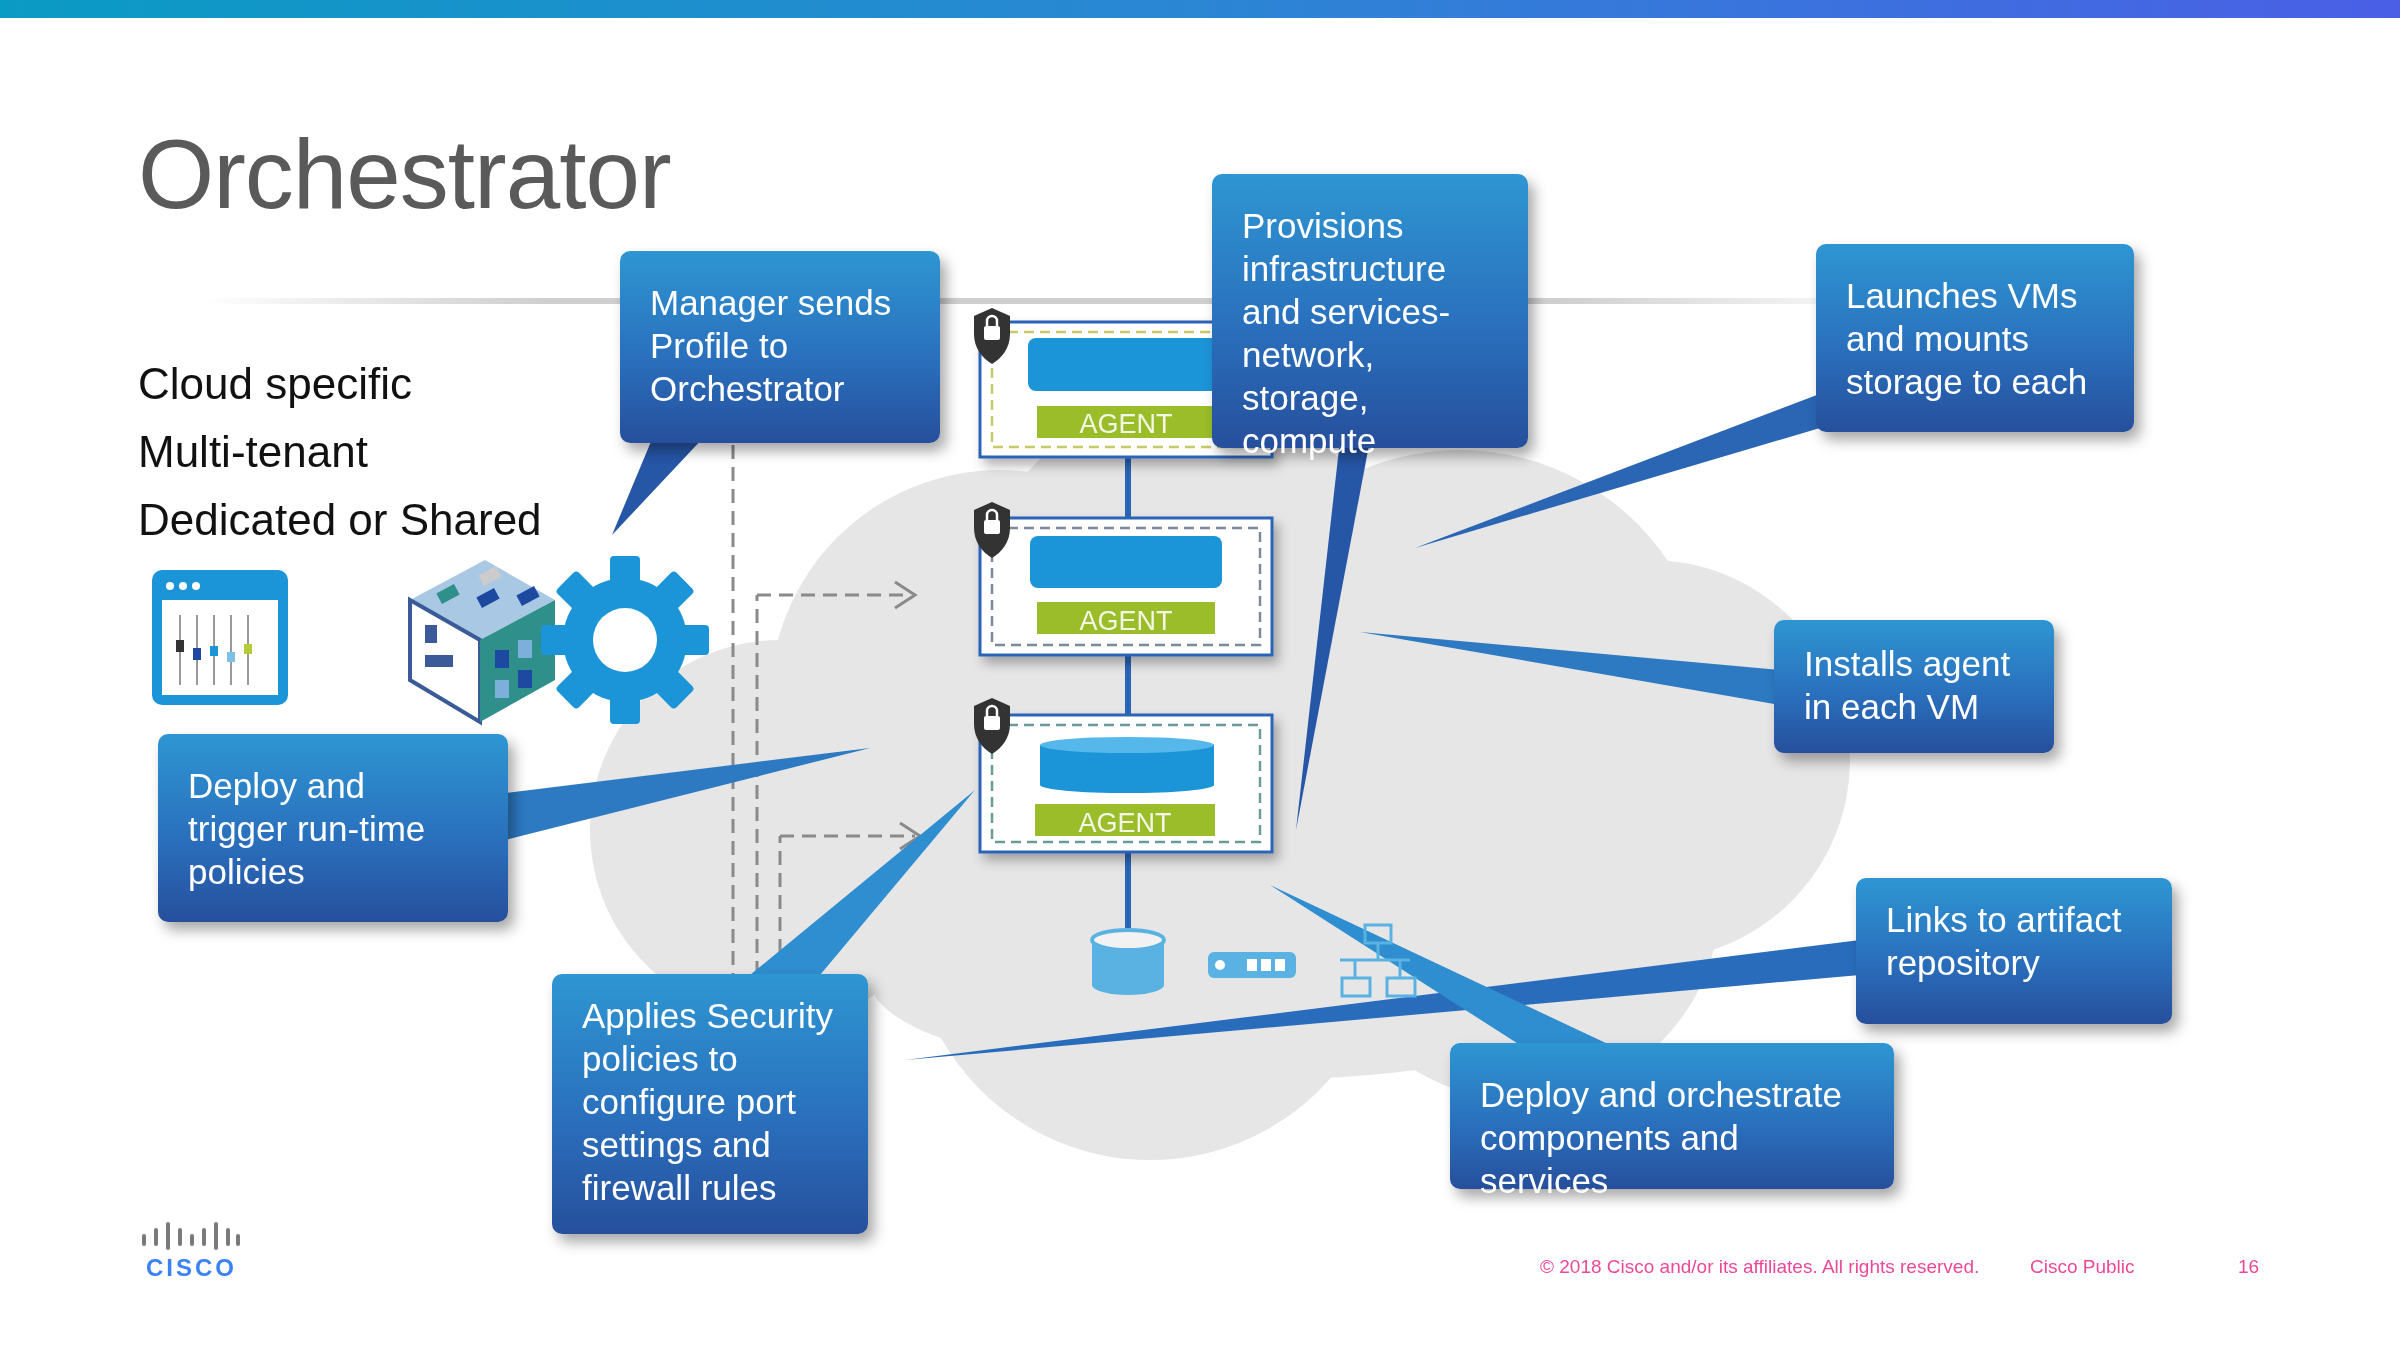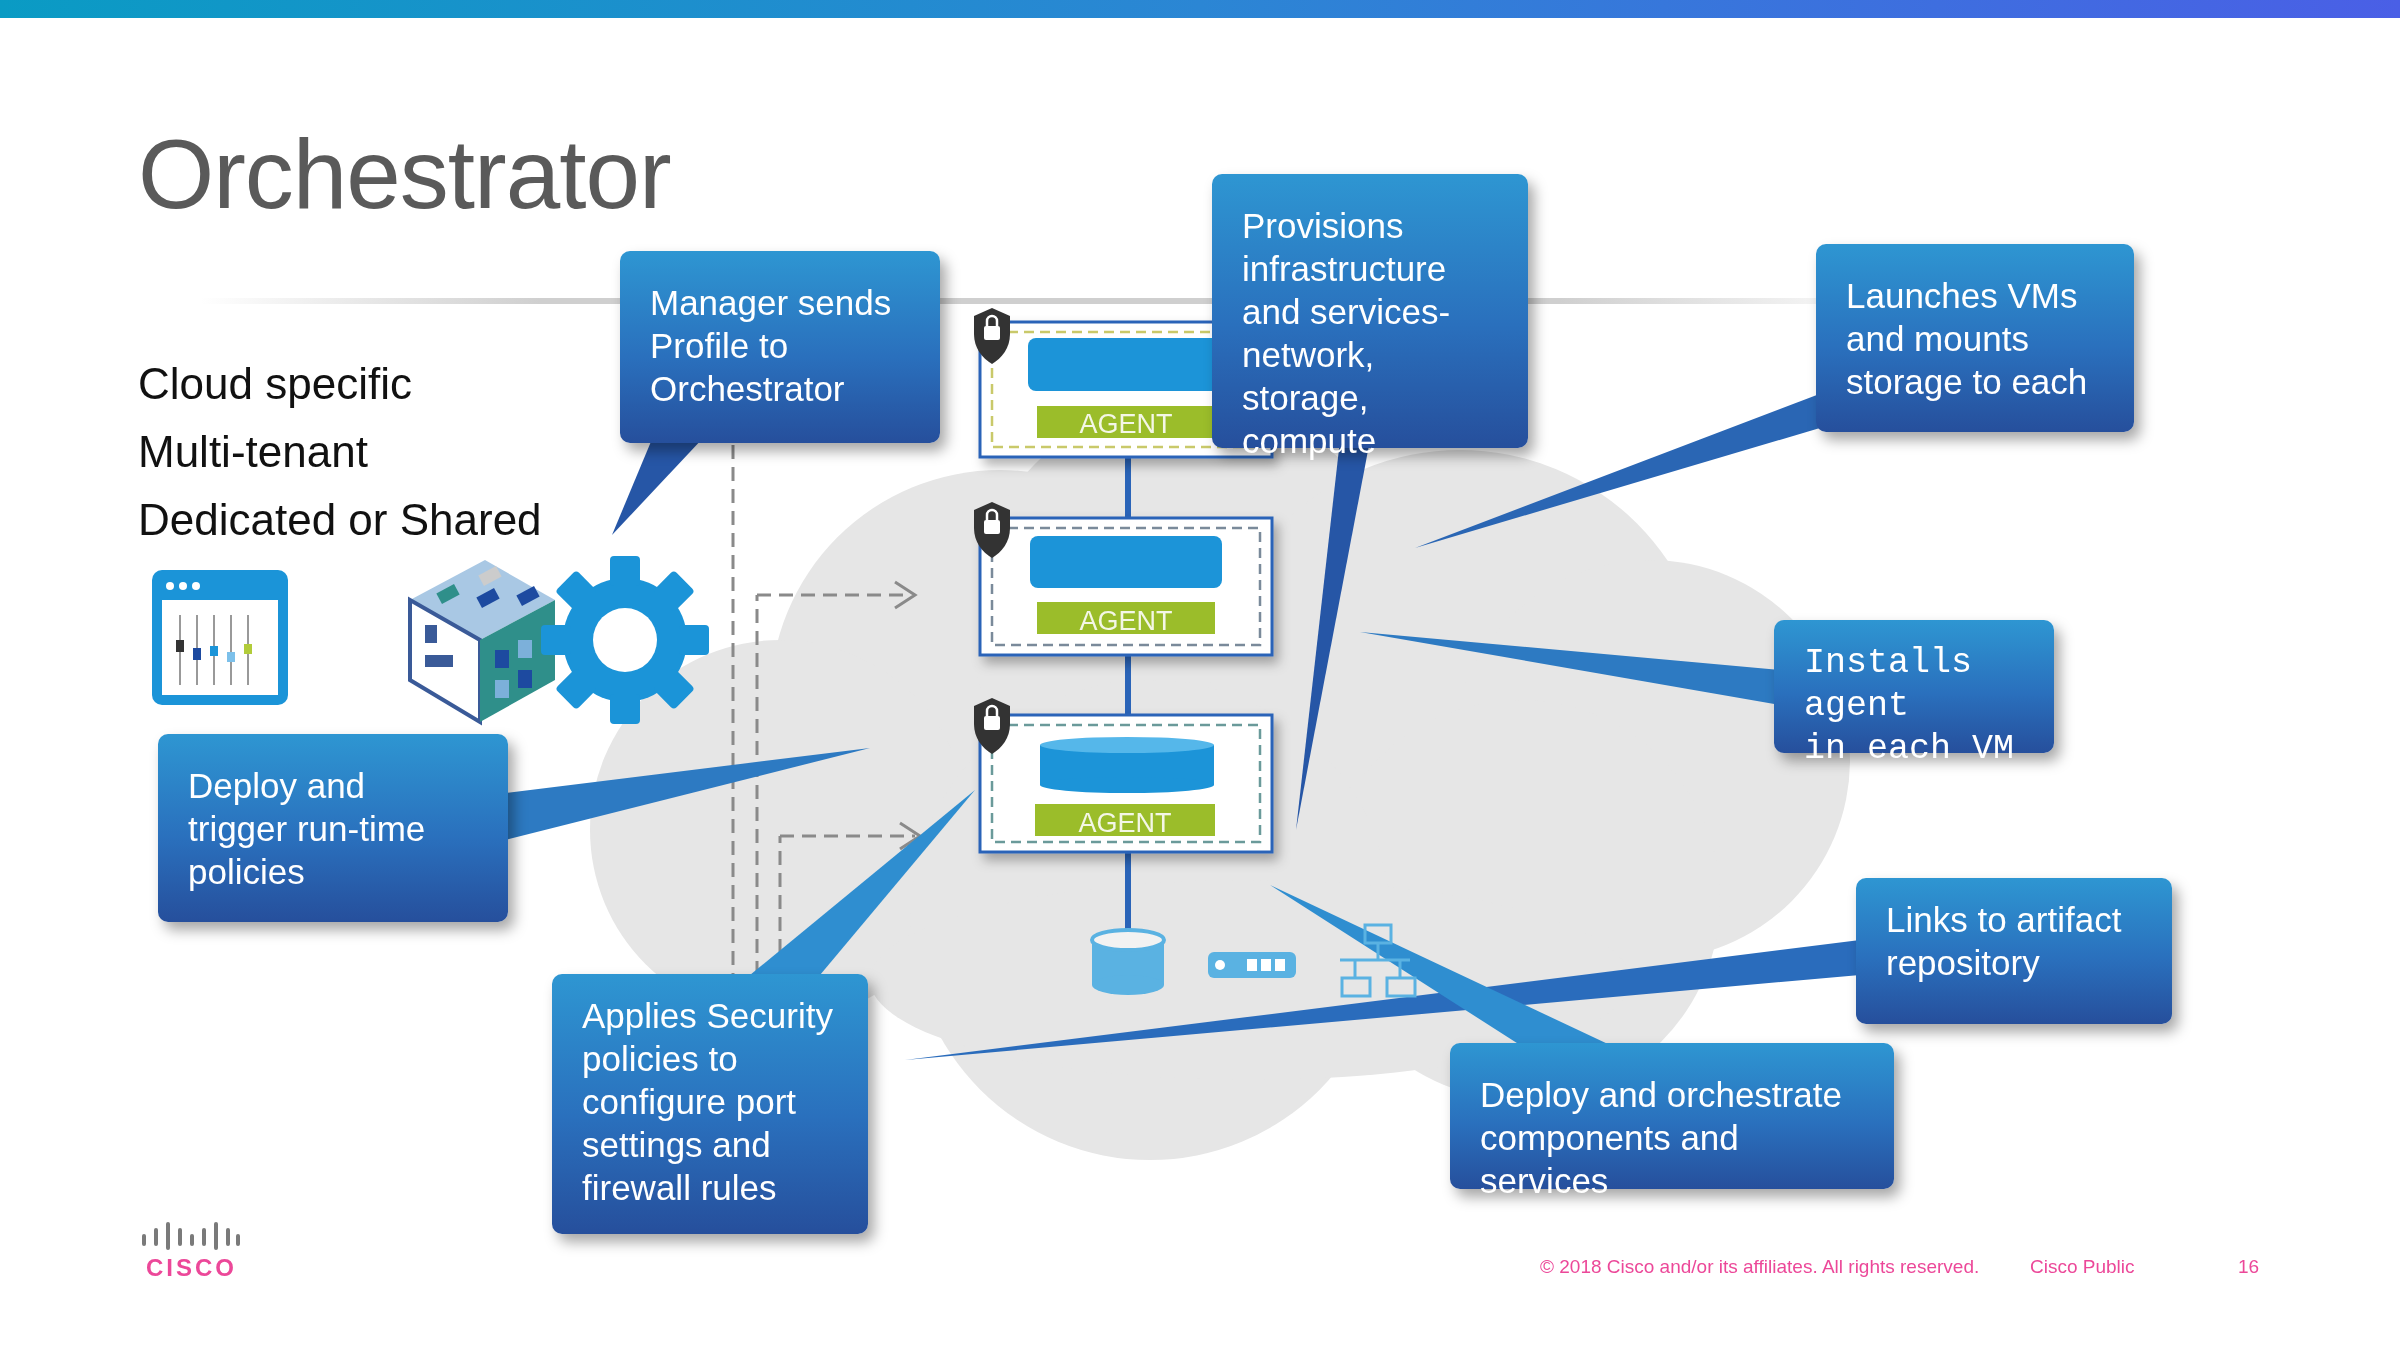--- a/index.html
+++ b/index.html
@@ -8,21 +8,21 @@
   .title { position:absolute; left:138px; top:118px; font-size:98px; color:#5a5a5a; letter-spacing:-1px; }
   .rule { position:absolute; left:200px; top:298px; width:1700px; height:6px; background:linear-gradient(90deg,rgba(200,200,200,0) 0%,#cfcfcf 20%,#cfcfcf 80%,rgba(200,200,200,0) 100%); }
   .bullets { position:absolute; left:138px; top:350px; }
   .bullet { font-size:44px; color:#111; height:68px; line-height:68px; }
   svg.diagram { position:absolute; left:0; top:0; }
   .callout { position:absolute; border-radius:10px; background:linear-gradient(180deg,#2e96d2 0%,#2a70bd 55%,#264f9c 100%); box-shadow:6px 8px 14px rgba(0,0,0,0.35); color:#fff; font-size:35px; line-height:43px; padding:30px 30px; box-sizing:border-box; }
   .callout span { display:block; white-space:pre-line; }
   .vm-agent { font-size:27px; fill:#f4f7e6; font-family:"Liberation Sans", sans-serif; }
   .footer { position:absolute; top:1256px; font-size:19px; color:#ec4899; }
   .logo { position:absolute; left:140px; top:1222px; }
-  .logo-text { position:absolute; left:146px; top:1254px; font-size:24px; font-weight:bold; color:#ec4899; letter-spacing:3px; }
+  .logo-text { position:absolute; left:146px; top:1254px; font-size:24px; font-weight:bold; color:#3b82f6; letter-spacing:3px; }
 </style>
 </head>
 <body>
 
 <div class="topbar"></div>
 <div class="title">Orchestrator</div>
 <div class="rule"></div>
 
 <div class="bullets">
   <div class="bullet">Cloud specific</div>
@@ -201,21 +201,21 @@
 infrastructure
 and services-
 network, storage,
 compute</span>
 </div>
 <div class="callout" style="left:1816px; top:244px; width:318px; height:188px;">
   <span>Launches VMs
 and mounts
 storage to each</span>
 </div>
-<div class="callout" style="left:1774px; top:620px; width:280px; height:133px; padding-top:22px;font-family:Liberation Mono, monospace;">
+<div class="callout" style="left:1774px; top:620px; width:280px; height:133px; padding-top:22px;">
   <span>Installs agent
 in each VM</span>
 </div>
 <div class="callout" style="left:158px; top:734px; width:350px; height:188px;">
   <span>Deploy and
 trigger run-time
 policies</span>
 </div>
 <div class="callout" style="left:552px; top:974px; width:316px; height:260px; padding-top:20px;">
   <span>Applies Security

